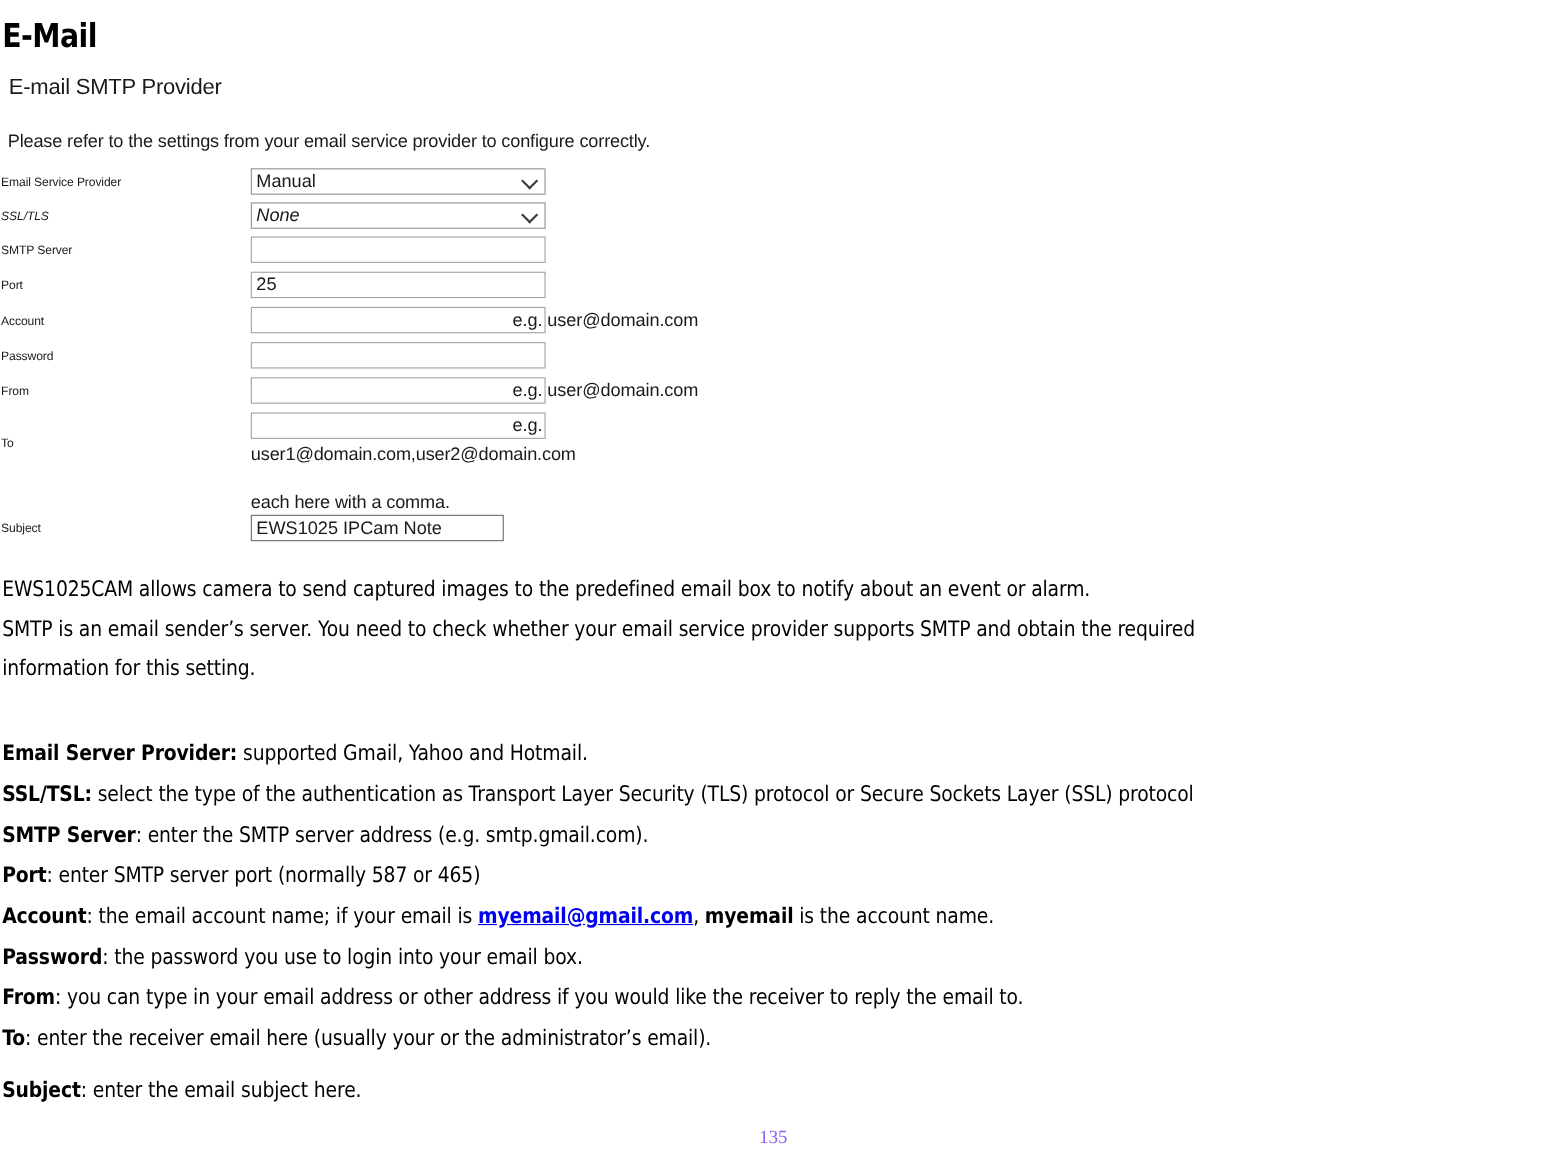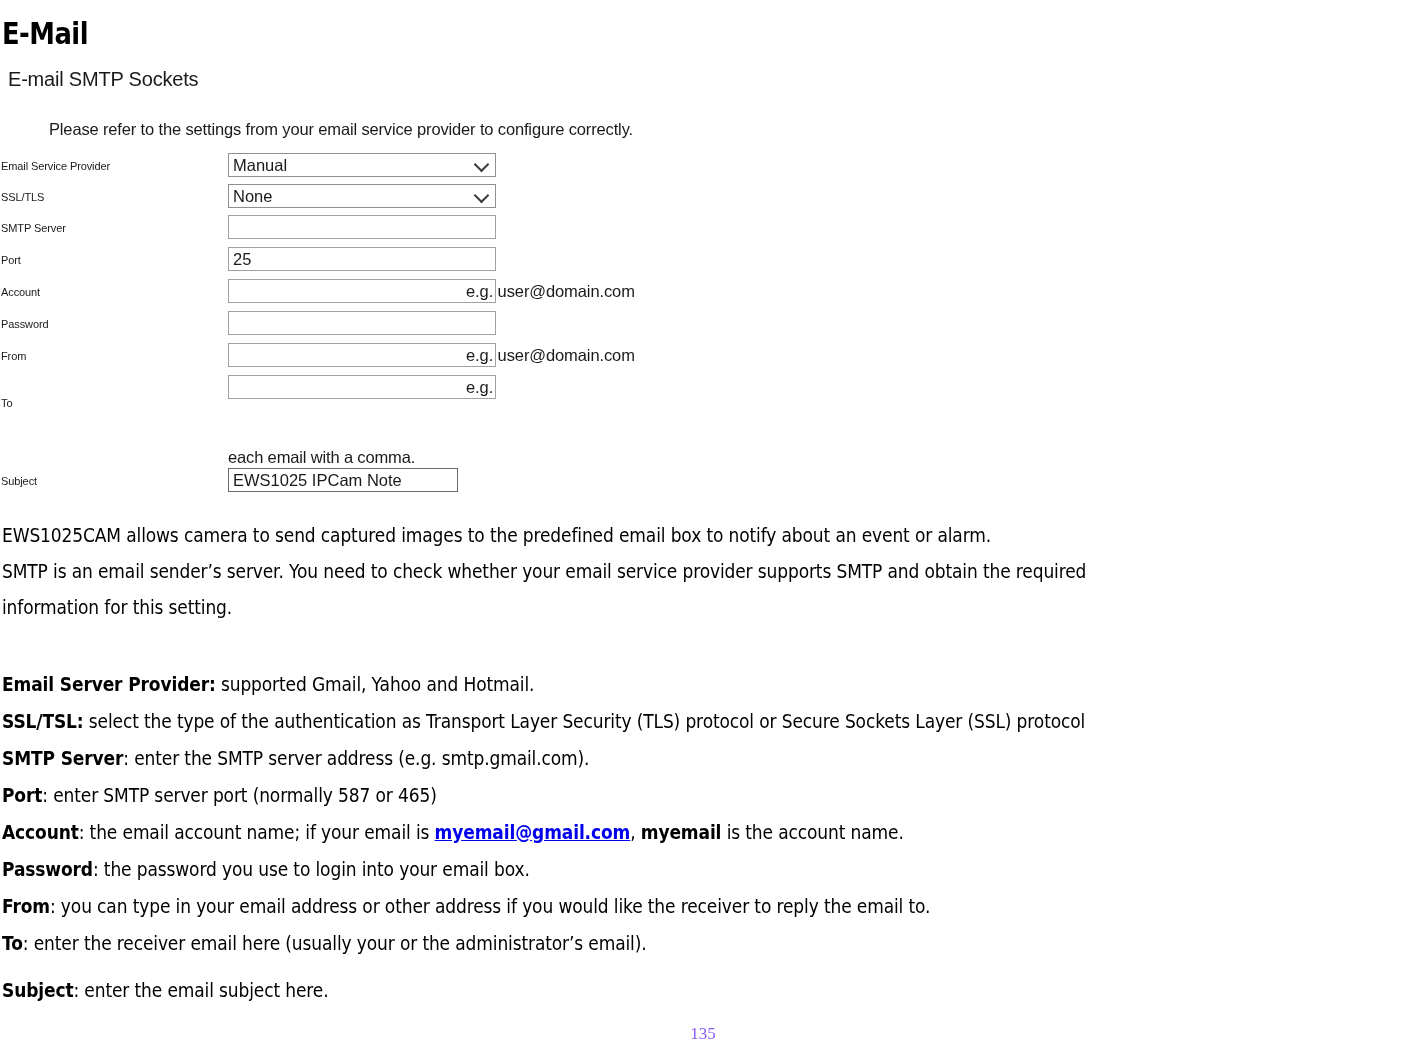--- a/index.html
+++ b/index.html
@@ -48,21 +48,20 @@
     letter-spacing: -0.2px;
     white-space: nowrap;
   }
   .shot-intro {
     position: absolute;
     left: 7px;
     top: 60px;
     font-size: 16.5px;
     letter-spacing: -0.15px;
     white-space: nowrap;
-    margin-left: 42px;
   }
 
   .frow {
     position: absolute;
     left: 0;
     width: 780px;
     height: 26px;
   }
   .flabel {
     position: absolute;
@@ -154,32 +153,32 @@
     font-size: 17px;
     color: #8b5cf6;
   }
 </style>
 </head>
 <body>
 
 <h1 class="page-title">E-Mail</h1>
 
 <div class="shot">
-  <div class="shot-title">E-mail SMTP Sockets</div>
+  <div class="shot-title">E-mail SMTP Provider</div>
   <div class="shot-intro">Please refer to the settings from your email service provider to configure correctly.</div>
 
   <div class="frow" style="top:93px;">
     <span class="flabel">Email Service Provider</span>
     <div class="fctl select">
       <span>Manual</span>
       <span class="chev"></span>
     </div>
   </div>
 
-  <div class="frow" style="top:124px;">
+  <div class="frow" style="top:124px;font-style:italic;">
     <span class="flabel">SSL/TLS</span>
     <div class="fctl select">
       <span>None</span>
       <span class="chev"></span>
     </div>
   </div>
 
   <div class="frow" style="top:155px;">
     <span class="flabel">SMTP Server</span>
     <div class="fctl">
@@ -218,21 +217,22 @@
   </div>
 
   <div class="frow" style="top:315px;">
     <span class="flabel" style="top:15px;">To</span>
     <div class="fctl">
       <span></span>
     </div>
     <span class="fhint">e.g.</span>
   </div>
 
-  <div class="fnote" style="top:386px;">each email with a comma.</div>
+  <div class="fnote" style="top:342px;">user1@domain.com,user2@domain.com</div>
+  <div class="fnote" style="top:386px;">each here with a comma.</div>
 
   <div class="frow" style="top:408px;">
     <span class="flabel">Subject</span>
     <div class="fctl subject">
       <span>EWS1025 IPCam Note</span>
     </div>
   </div>
 </div>
 
 <div class="body-line" style="top:524px;">EWS1025CAM allows camera to send captured images to the predefined email box to notify about an event or alarm.</div>

